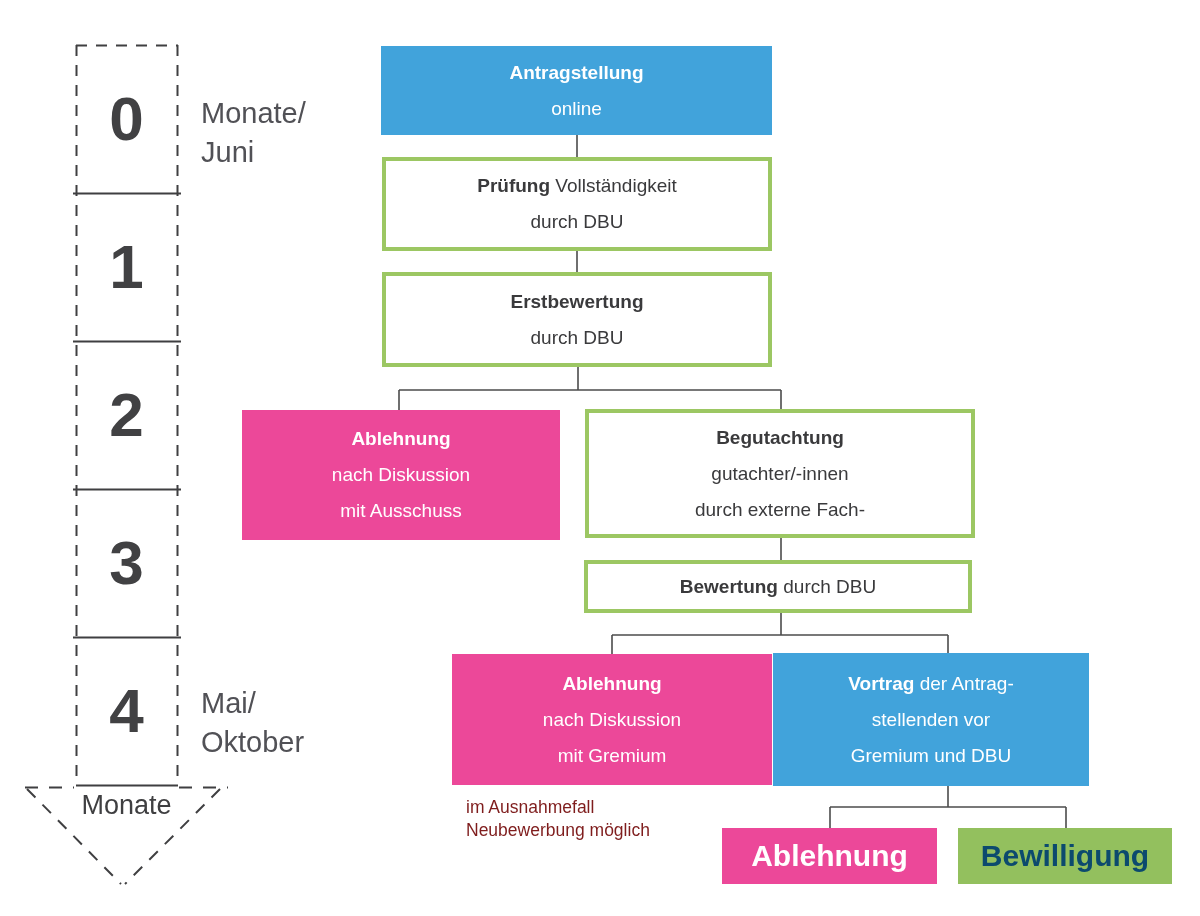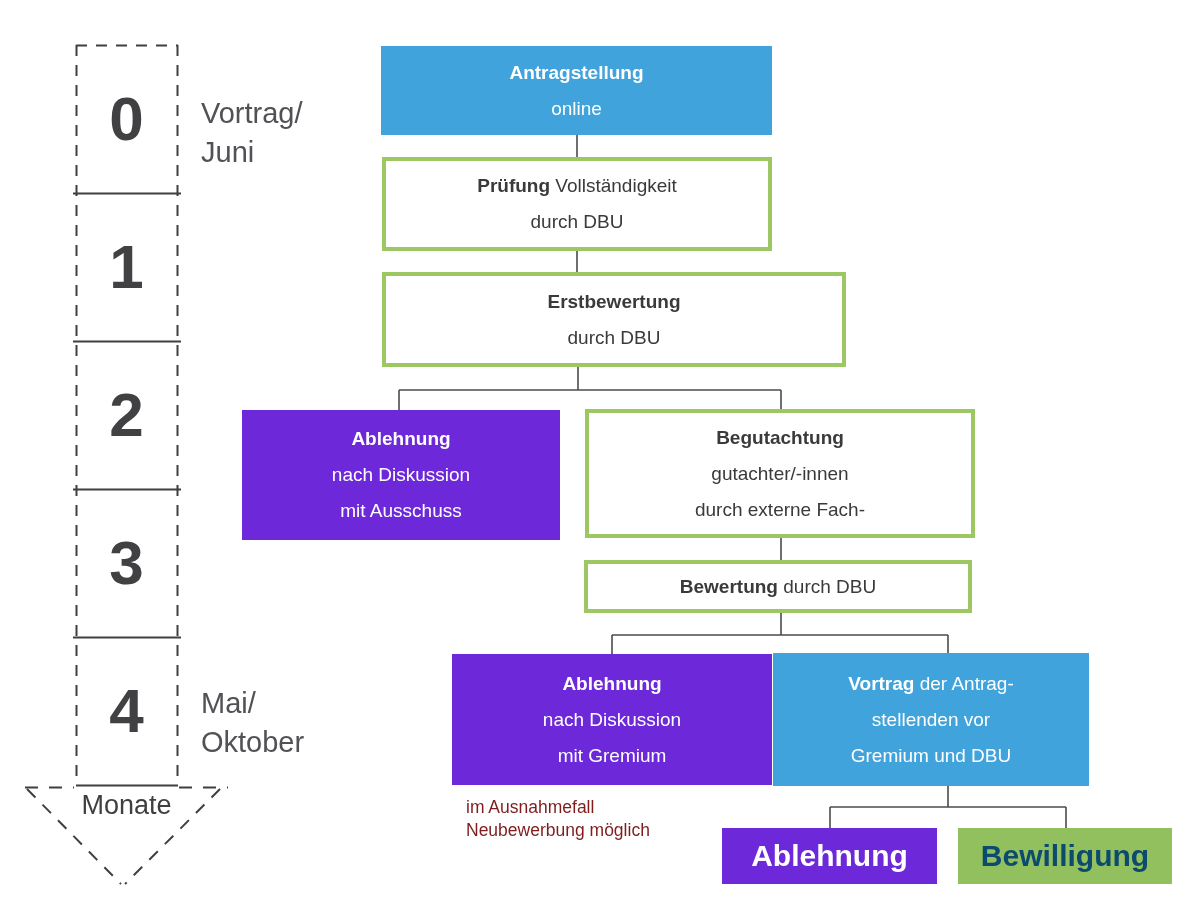--- a/index.html
+++ b/index.html
@@ -11,27 +11,27 @@
 
   
   .box{
     position:absolute;box-sizing:border-box;
     display:flex;flex-direction:column;justify-content:center;align-items:center;
     text-align:center;font-size:19px;line-height:36px;color:#3a3a3c;
   }
   .box .bd{font-weight:bold;}
   .box .ln{white-space:pre-wrap;}
   .blue{background:#41a3db;color:#ffffff;}
-  .dark{background:#6d28d9;color:#ffffff;}
+  .dark{background:#ec4899;color:#ffffff;}
   .greenfill{background:#93c05e;color:#0c4a6e;}
   .outline{background:#ffffff;border:4px solid #9cc763;}
 
   .b-antrag{left:381px;top:46px;width:391px;height:89px;}
   .b-pruef{left:382px;top:157px;width:390px;height:94px;}
-  .b-erst{left:382px;top:272px;width:464px;height:95px;}
+  .b-erst{left:382px;top:272px;width:390px;height:95px;}
   .b-ausschuss{left:242px;top:410px;width:318px;height:130px;}
   .b-begut{left:585px;top:409px;width:390px;height:129px;}
   .b-bewert{left:584px;top:560px;width:388px;height:53px;}
   .b-gremium{left:452px;top:654px;width:320px;height:131px;}
   .b-vortrag{left:773px;top:653px;width:316px;height:133px;}
   .b-abl-final{left:722px;top:828px;width:215px;height:56px;font-size:30px;}
   .b-bewill{left:958px;top:828px;width:214px;height:56px;font-size:30px;}
 
   
   .tl-num{
@@ -99,21 +99,21 @@
     </g>
   </svg>
 
   <div class="tl-num" style="top:85px">0</div>
   <div class="tl-num" style="top:233px">1</div>
   <div class="tl-num" style="top:381px">2</div>
   <div class="tl-num" style="top:529px">3</div>
   <div class="tl-num" style="top:677px">4</div>
 
   <div class="tl-label" style="top:94px">
-      <div class="ln"><span>Vortrag/</span></div>
+      <div class="ln"><span>Monate/</span></div>
       <div class="ln"><span>Juni</span></div>
     </div>
   <div class="tl-label" style="top:684px">
       <div class="ln"><span>Mai/</span></div>
       <div class="ln"><span>Oktober</span></div>
     </div>
   <div class="tl-monate">Monate</div>
 
   <div class="box blue b-antrag">
       <div class="ln"><span class="bd">Antragstellung</span></div>

